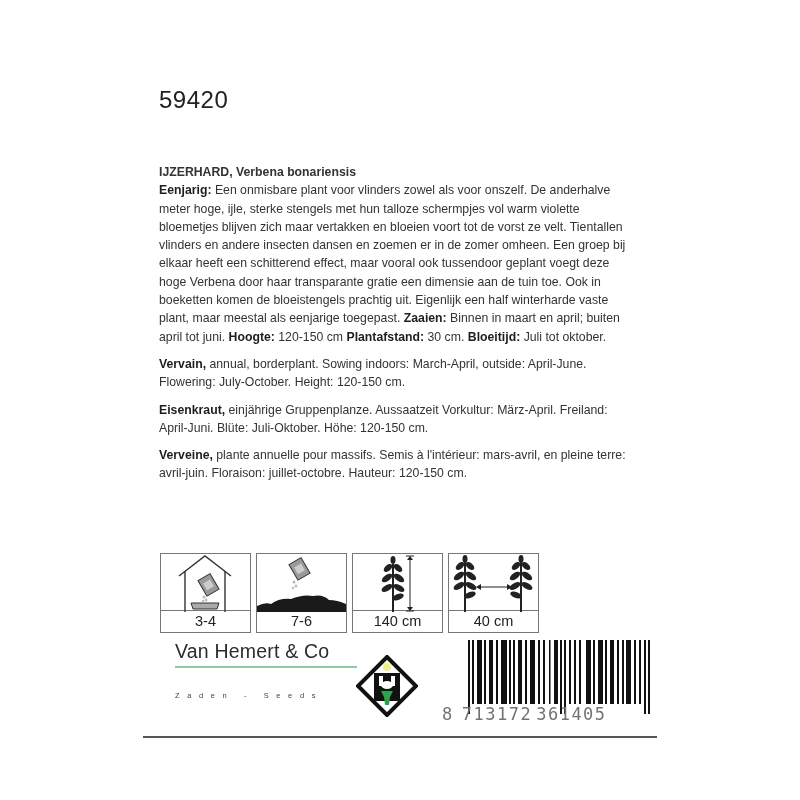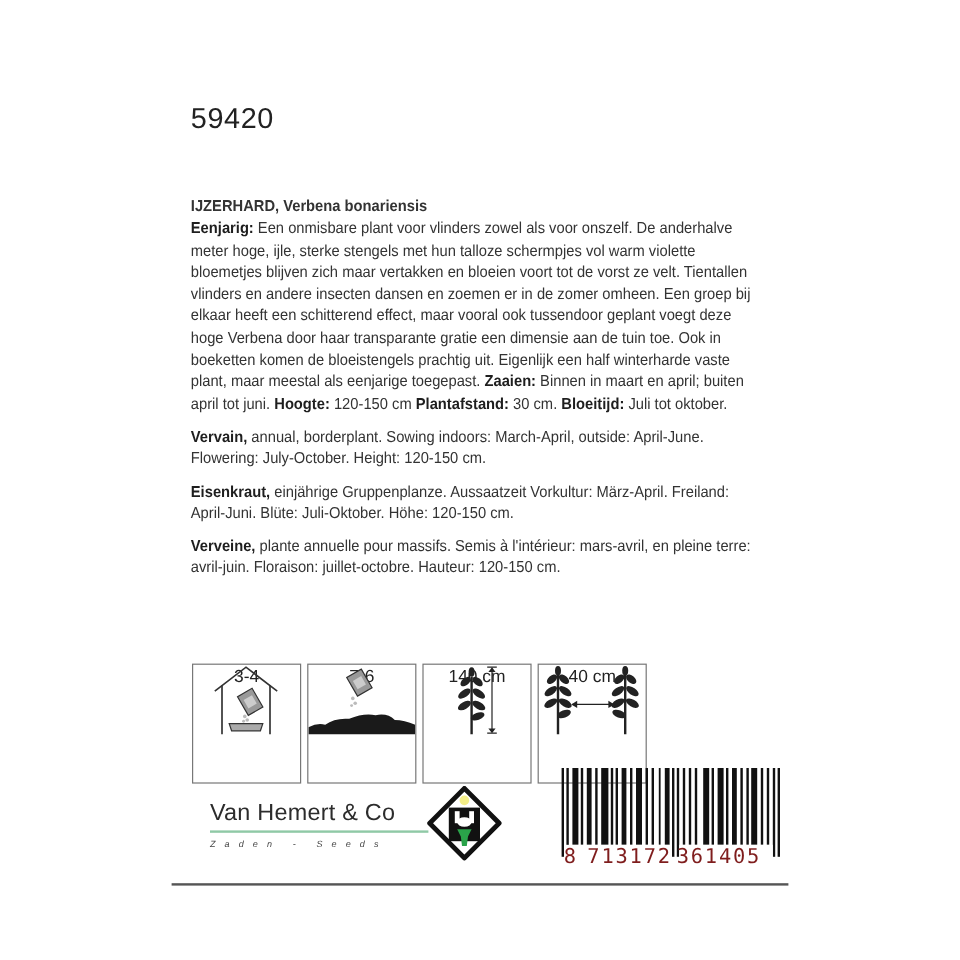--- a/index.html
+++ b/index.html
@@ -3,28 +3,28 @@
 <meta charset="utf-8">
 <style>
   html, body { margin:0; padding:0; background:#ffffff; }
   body { width:800px; height:800px; position:relative; overflow:hidden; font-family:"Liberation Sans", sans-serif; color:#2a2a2a; }
   .code { position:absolute; left:159px; top:86px; font-size:24px; letter-spacing:0.5px; color:#222; }
   .textblock { position:absolute; left:159px; top:163px; width:470px; font-size:13.2px; line-height:18.3px; color:#333; transform:scaleX(0.93); transform-origin:left top; width:505px; }
   .textblock p { margin:0 0 9px 0; }
   .textblock b { color:#1e1e1e; }
   .title { font-weight:bold; display:block; }
   .icons { position:absolute; left:160px; top:553px; display:flex; gap:5px; }
-  .icon-box { width:91px; height:100px; border:1px solid #777; box-sizing:border-box; display:flex; flex-direction:row; }
+  .icon-box { width:91px; height:80px; border:1px solid #777; box-sizing:border-box; display:flex; flex-direction:column; }
   .icon-pic { height:59px; border-bottom:1px solid #777; position:relative; }
   .icon-pic svg { position:absolute; left:0; top:0; width:89px; height:58px; }
   .icon-label { flex:1; text-align:center; font-size:14.5px; line-height:21px; color:#222; }
-  .brand { position:absolute; left:175px; top:666px; }
+  .brand { position:absolute; left:175px; top:640px; }
   .brand-name { font-size:19.5px; color:#2c2c2c; letter-spacing:0.2px; }
   .brand-line { width:182px; height:2px; background:#8fc9a6; margin-top:3px; }
-  .brand-sub { font-size:7.5px; letter-spacing:7.6px; color:#444; margin-top:5px;font-style:italic; }
+  .brand-sub { font-size:7.5px; letter-spacing:7.6px; color:#444; margin-top:23px; }
   .logo { position:absolute; left:356px; top:655px; width:62px; height:62px; }
   .barcode { position:absolute; left:458px; top:640px; width:200px; height:84px; }
   .rule { position:absolute; left:143px; top:736px; width:514px; height:2px; background:#555; }
 </style>
 </head>
 <body>
 
 <div class="code">59420</div>
 
 <div class="textblock">
@@ -177,17 +177,17 @@
     <rect x="164" y="0" width="2" height="64"></rect>
       <rect x="168" y="0" width="5" height="64"></rect>
       <rect x="176" y="0" width="2" height="64"></rect>
     <rect x="181" y="0" width="2" height="64"></rect>
       <rect x="186" y="0" width="2" height="74"></rect>
       <rect x="190" y="0" width="2" height="74"></rect>
   </g>
   <rect x="12" y="64" width="88" height="20" fill="#fff"></rect>
     <rect x="108" y="64" width="78" height="20" fill="#fff"></rect>
 </svg>
-<div style="position:absolute; left:442px; top:704px; width:220px; font-family:'DejaVu Sans Mono', monospace; font-size:17px; color:#7f1d1d; letter-spacing:1.5px;text-align:center;">
+<div style="position:absolute; left:442px; top:704px; width:220px; font-family:'DejaVu Sans Mono', monospace; font-size:17px; color:#737373; letter-spacing:1.5px;">
   <span>8</span><span style="display:inline-block; width:8px;"></span><span>713172</span><span style="display:inline-block; width:4px;"></span><span>361405</span>
 </div>
 
 <div class="rule"></div>
 
 </body></html>

